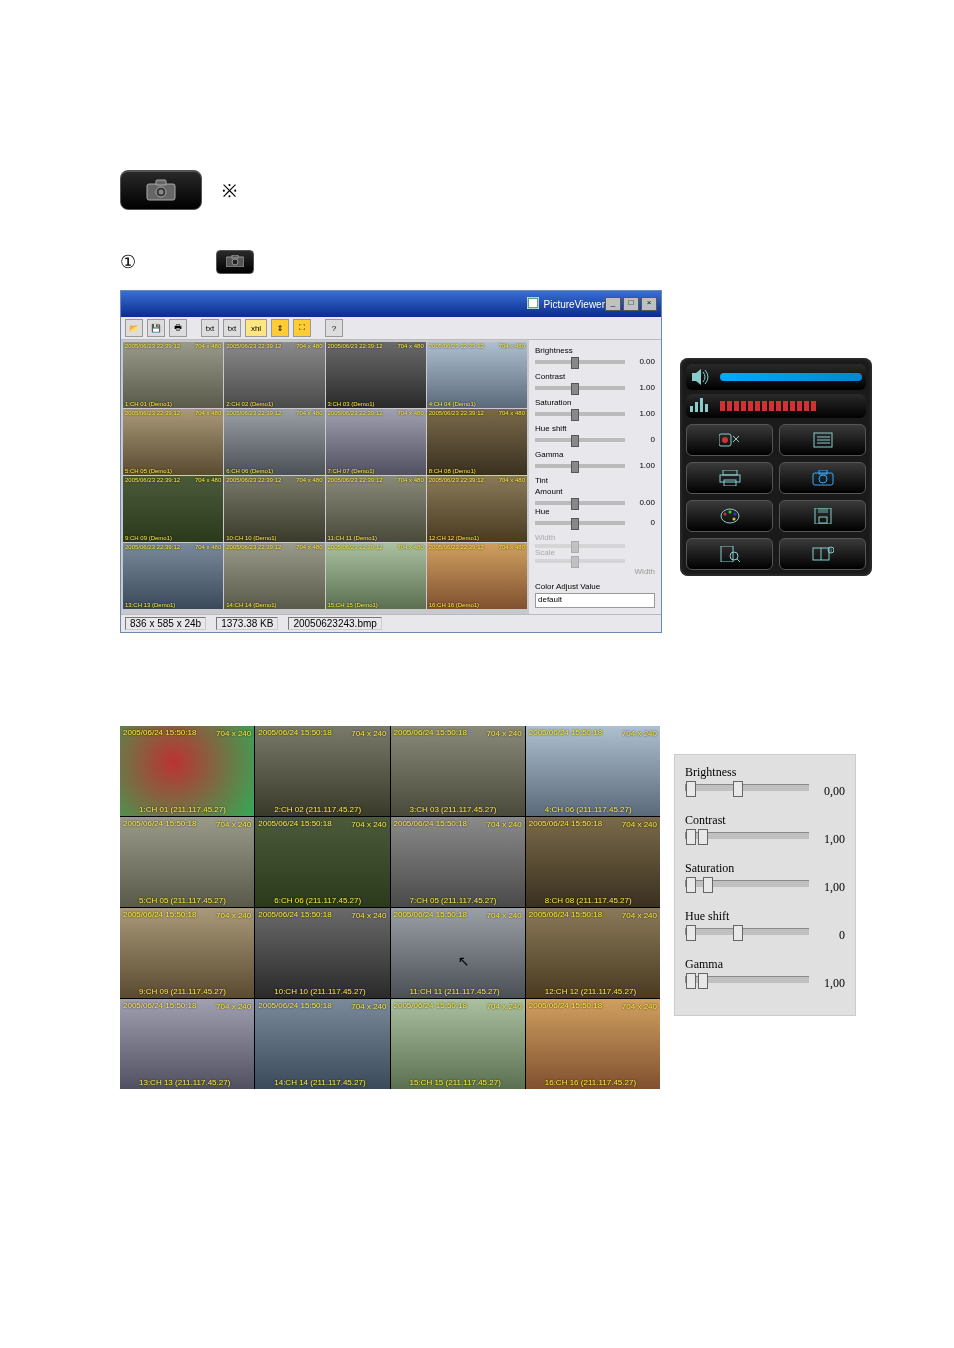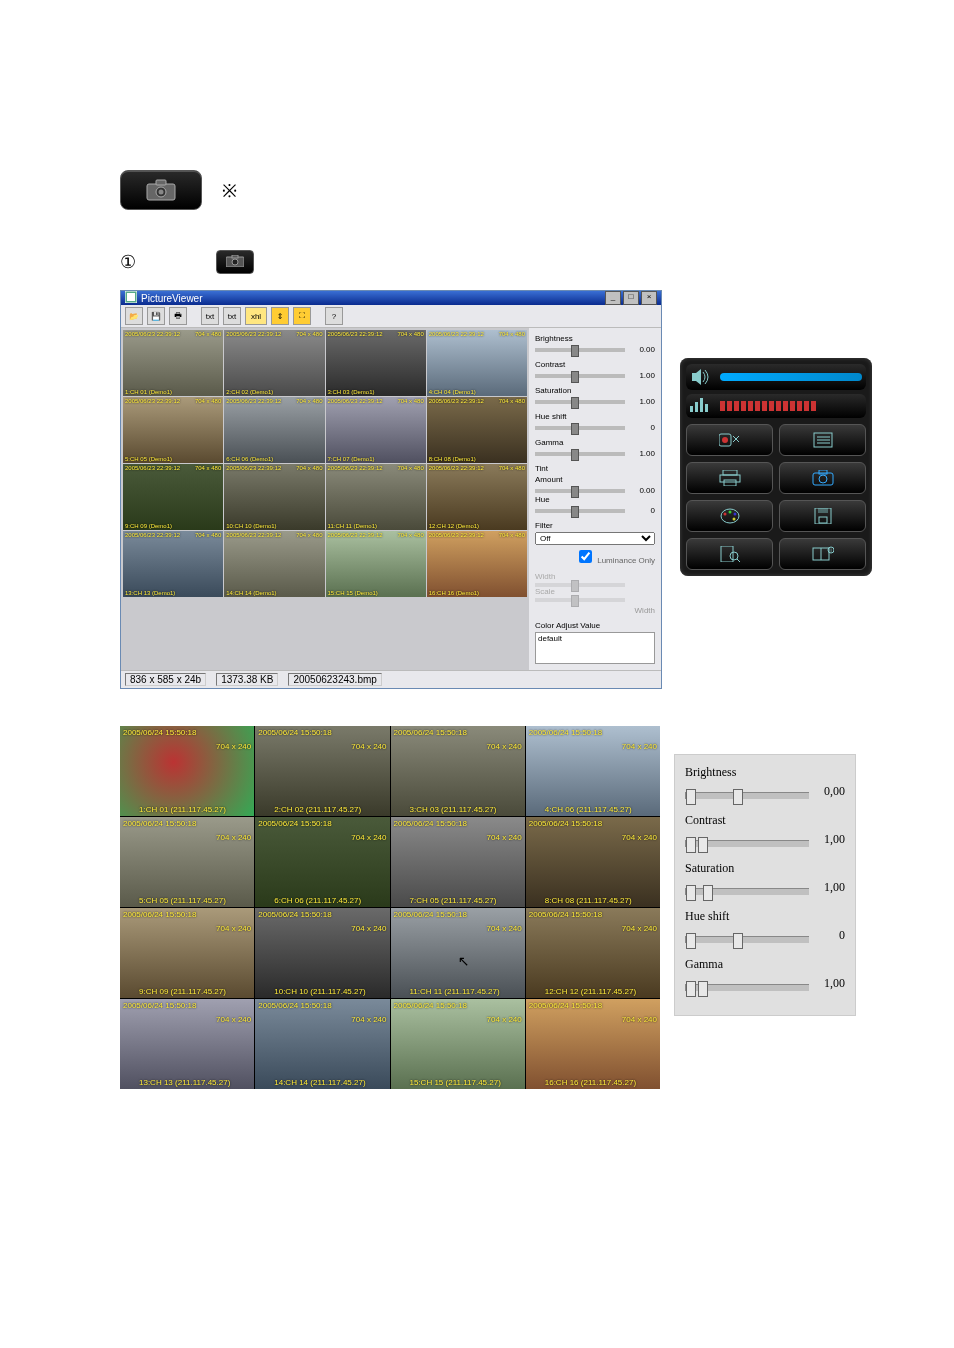--- a/index.html
+++ b/index.html
@@ -67,24 +67,24 @@
     left: 120px;
     top: 290px;
     width: 540px;
     border: 1px solid #6a8ab3;
     background: #e8e8ec;
   }
   .pv-title {
     background: linear-gradient(#3a6fd4, #0a2b8f);
     color: #fff;
     font-size: 10px;
-    padding: 0 4px;
+    padding: 6px 4px;
     display: flex;
     align-items: center;
-    justify-content: space-between;
+    justify-content: flex-end;
     position: relative;
   }
   .pv-title .left {
     display: flex; align-items: center; gap: 4px;
   }
   .pv-title .sys {
     display: flex; gap: 2px;
   }
   .pv-title .sys span {
     width: 14px; height: 12px; background: #c0c0c0; border: 1px solid #555;
@@ -156,21 +156,21 @@
     flex:1; height: 4px; background: #bbb; position: relative;
   }
   .pv-side .track::after {
     content:""; position: absolute; left: 40%; top:-3px; width:6px; height:10px; background:#888; border:1px solid #555;
   }
   .pv-side .val { width: 26px; text-align: right; }
   .pv-side select { width: 100%; font-size: 8px; }
   .pv-side .chk { font-size: 8px; color: #666; margin-top: 2px; text-align: right;}
   .pv-side .apply { margin-top: 4px; text-align: right; font-size: 8px; color: #999; }
   .pv-side .cav { margin-top: 6px; }
-  .pv-side .cav-box { width:100%; height:32px; background:#fff; border:1px solid #999; font-size:8px; padding:1px 2px; box-sizing:border-box;}
+  .pv-side .cav-box { width:100%; height:15px; background:#fff; border:1px solid #999; font-size:8px; padding:1px 2px; box-sizing:border-box;}
   .pv-status {
     background: #e8e8ec;
     border-top: 1px solid #bbb;
     font-size: 10px;
     display: flex;
     gap: 10px;
     padding: 2px 4px;
   }
   .pv-status span { border: 1px inset #ccc; padding: 0 4px;}
   
@@ -228,21 +228,21 @@
     grid-template-columns: repeat(4, 1fr);
     grid-template-rows: repeat(4, 90px);
     gap: 1px;
     background: #000;
   }
   .bg-cell {
     position: relative;
     overflow: hidden;
   }
   .bg-cell .ts { position:absolute; top:2px; left:3px; font-size:8px; color:#ffeb3b; text-shadow:0 0 2px #000;}
-  .bg-cell .res { position:absolute; top:16px; right:3px; font-size:8px; color:#ffeb3b; text-shadow:0 0 2px #000;}
+  .bg-cell .res { position:absolute; top:3px; right:3px; font-size:8px; color:#ffeb3b; text-shadow:0 0 2px #000;}
   .bg-cell .lbl { position:absolute; bottom:2px; left:19px; font-size:8px; color:#ffeb3b; text-shadow:0 0 2px #000;}
   
   .sc1{background: radial-gradient(circle at 40% 40%, #b33, #3a5);}
   .sc2{background: linear-gradient(#7a7a6a,#3a3a2a);}
   .sc3{background: linear-gradient(#8a8a7a,#4a4a3a);}
   .sc4{background: linear-gradient(#aebfcf,#5a6a7a);}
   .sc5{background: linear-gradient(#9a9a8a,#5a5a4a);}
   .sc6{background: linear-gradient(#4a5a3a,#2a3a1a);}
   .sc7{background: linear-gradient(#8a8a8a,#4a4a4a);}
   .sc8{background: linear-gradient(#7a6a4a,#3a3020);}
@@ -264,21 +264,21 @@
     top: 754px;
     width: 160px;
     background: #e0e0e0;
     border: 1px solid #ccc;
     padding: 10px 10px;
     font-size: 12px;
     font-family: "Times New Roman", serif;
   }
   .sprow { margin-bottom: 14px; }
   .sprow .splabel { display:block; margin-bottom: 4px; }
-  .sprow .spwrap { display:flex; align-items:flex-end; gap:6px;}
+  .sprow .spwrap { display:flex; align-items:flex-start; gap:6px;}
   .sprow .sptrack {
     flex:1; height:6px; background:#c0c0c0; position:relative; border-top:1px solid #888; border-left:1px solid #888;
   }
   .sprow .sptrack::after{
     content:""; position:absolute; top:-4px; width:8px; height:14px; background:#e8e8e8; border:1px solid #666;
   }
   .sprow .spval { width:30px; text-align:right;}
 </style>
 </head>
 <body>
@@ -469,25 +469,20 @@
           <div class="slider">
               <div class="track"></div>
               <span class="val">0.00</span>
             </div>
           <span class="slider-label">Hue</span>
           <div class="slider">
               <div class="track"></div>
               <span class="val">0</span>
             </div>
         </div>
-        <div class="slider-row">
-          <span class="slider-label">Filter</span>
-          <select><option>Off</option></select>
-          <div class="chk"><input type="checkbox" checked="" style=""> <span>Luminance Only</span></div>
-        </div>
         <div class="slider-row" style="color:#aaa">
           <span class="slider-label">Width</span>
           <div class="slider">
               <div class="track" style="opacity:.4"></div>
               <span class="val"></span>
             </div>
           <span class="slider-label">Scale</span>
           <div class="slider">
               <div class="track" style="opacity:.4"></div>
               <span class="val"></span>

